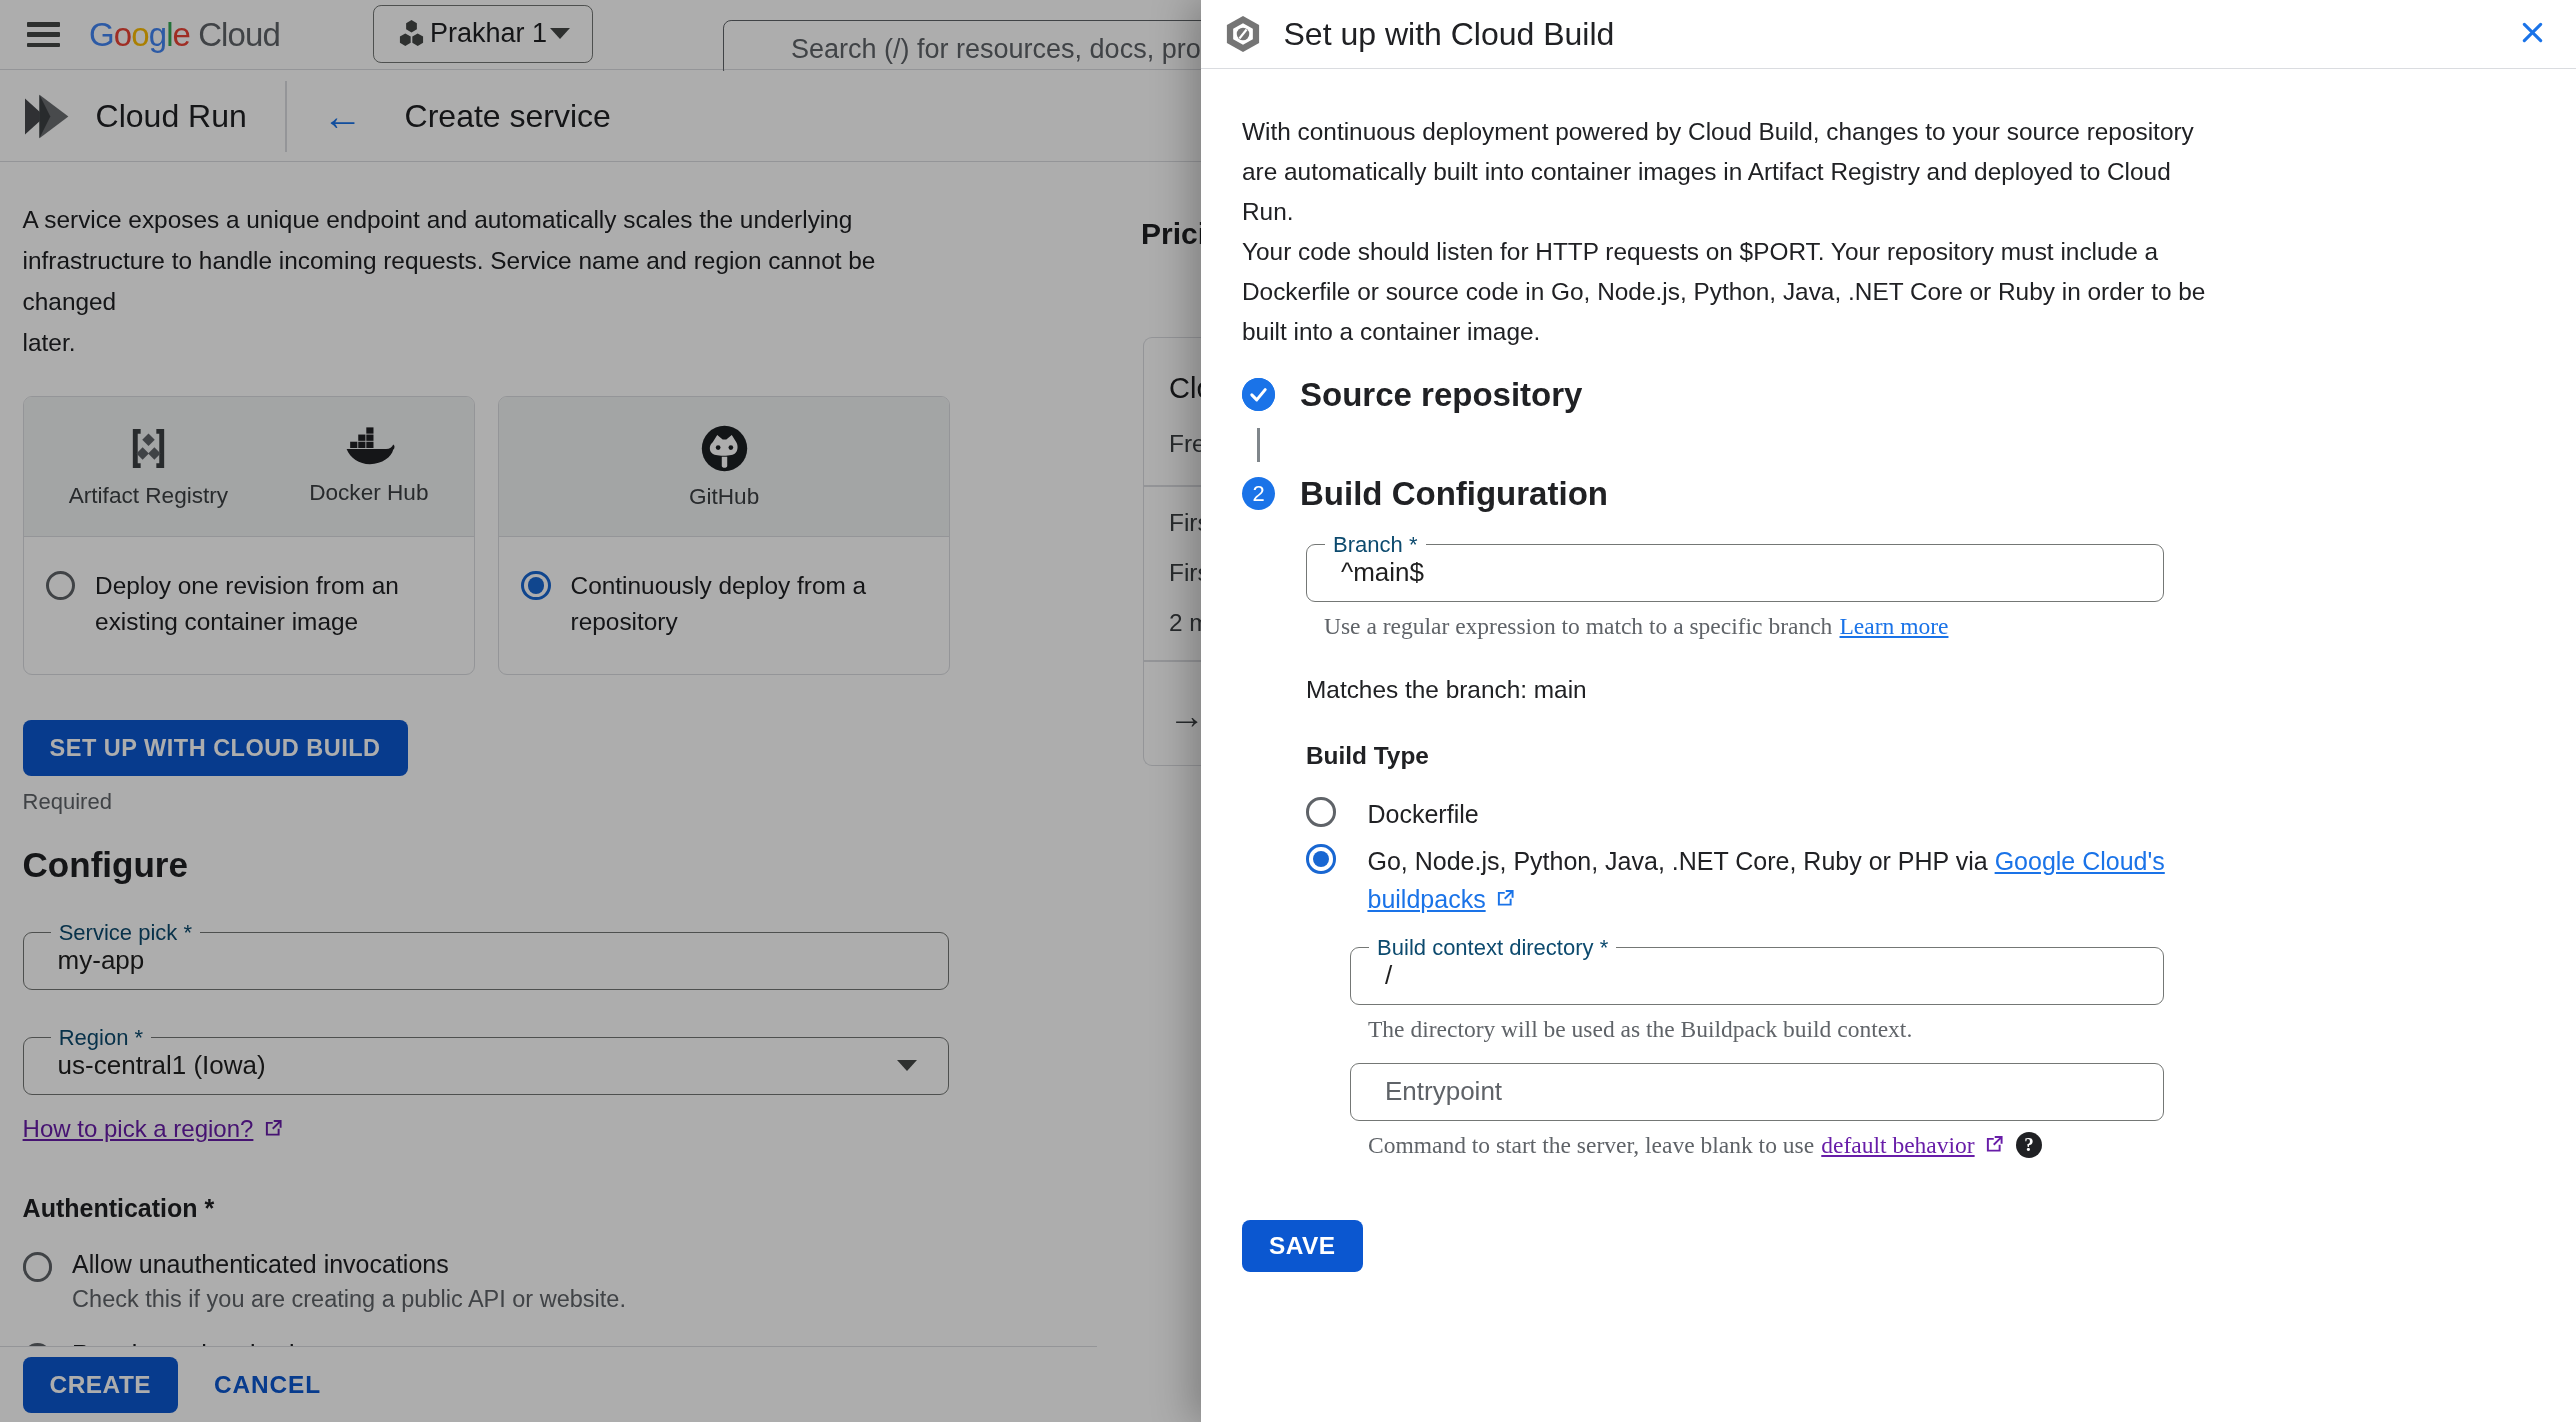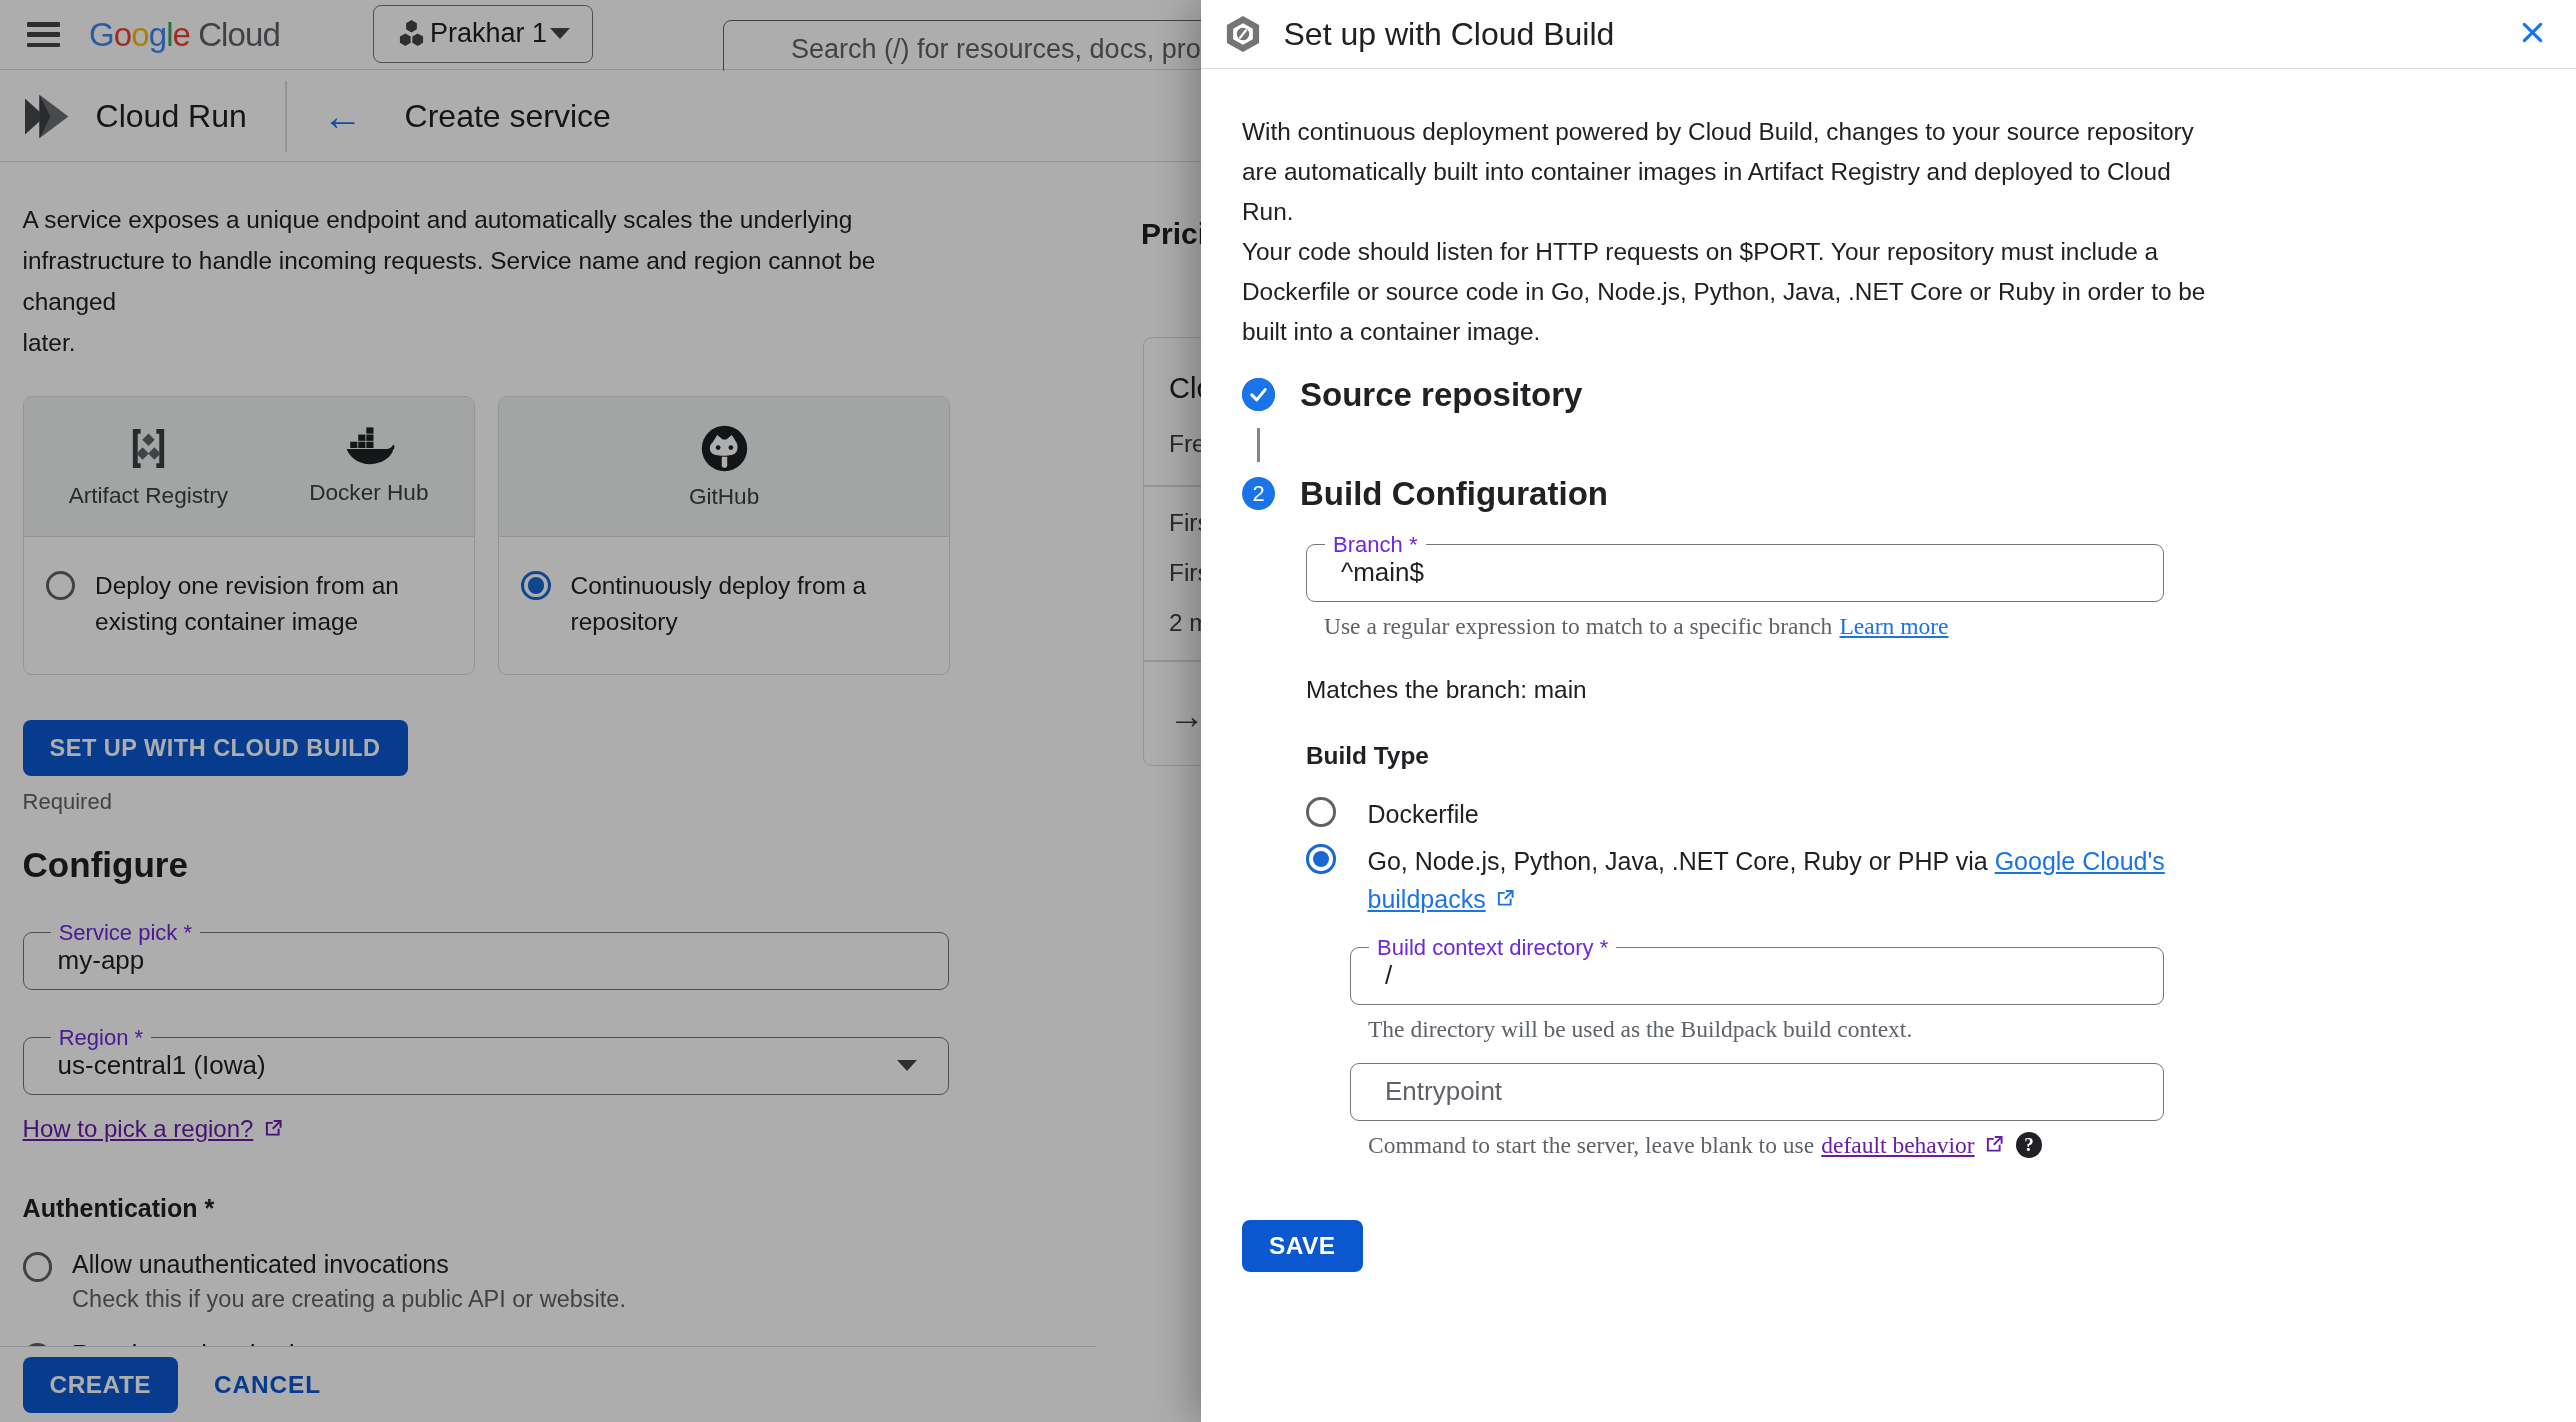--- a/index.html
+++ b/index.html
@@ -47,21 +47,21 @@
   .radio.sel{border-color:#1967d2;}
   .radio.sel::after{content:"";position:absolute;inset:3.6px;border-radius:50%;background:#1967d2;}
   .opt-label{font-size:24.4px;line-height:36px;color:#202124;}
   .opt-label span{display:block;}
   .btn{display:inline-block;background:#0b57d0;color:#fff;border:0;border-radius:8.1px;
        font-family:inherit;font-weight:700;letter-spacing:0.5px;cursor:pointer;}
   .setup-btn{margin-top:45px;height:56px;padding:0 27px;font-size:23.5px;}
   .required-note{margin-top:12.7px;font-size:22px;color:#5f6368;}
   .h-configure{margin-top:30px;font-size:35px;font-weight:700;}
   .field{position:relative;border:1.8px solid #747775;border-radius:9px;height:56px;background:#fff;}
-  .field .notch{position:absolute;top:-12.7px;left:27px;background:#fff;padding:0 8.1px;font-size:22px;color:#6d28d9;}
+  .field .notch{position:absolute;top:-12.7px;left:27px;background:#fff;padding:0 8.1px;font-size:22px;color:#0c4a6e;}
   .field input{position:absolute;inset:0;border:0;outline:0;background:transparent;font-family:inherit;
                font-size:26px;color:#1f1f1f;padding:0 0 0 34px;width:90%;}
   .f-service{margin-top:47px;width:924px;}
   .f-region{margin-top:47px;width:924px;cursor:pointer;}
   .f-region .caret-down{position:absolute;right:31px;top:22.6px;}
   .link{color:#1a73e8;text-decoration:underline;cursor:pointer;}
   .plink{color:#681da8;text-decoration:underline;cursor:pointer;}
   .region-link{margin-top:20px;font-size:24px;display:flex;align-items:center;gap:7.2px;}
   .h-auth{margin-top:51px;font-size:25px;font-weight:700;}
   .auth-opt{margin-top:27px;display:flex;gap:20px;align-items:flex-start;cursor:pointer;}

